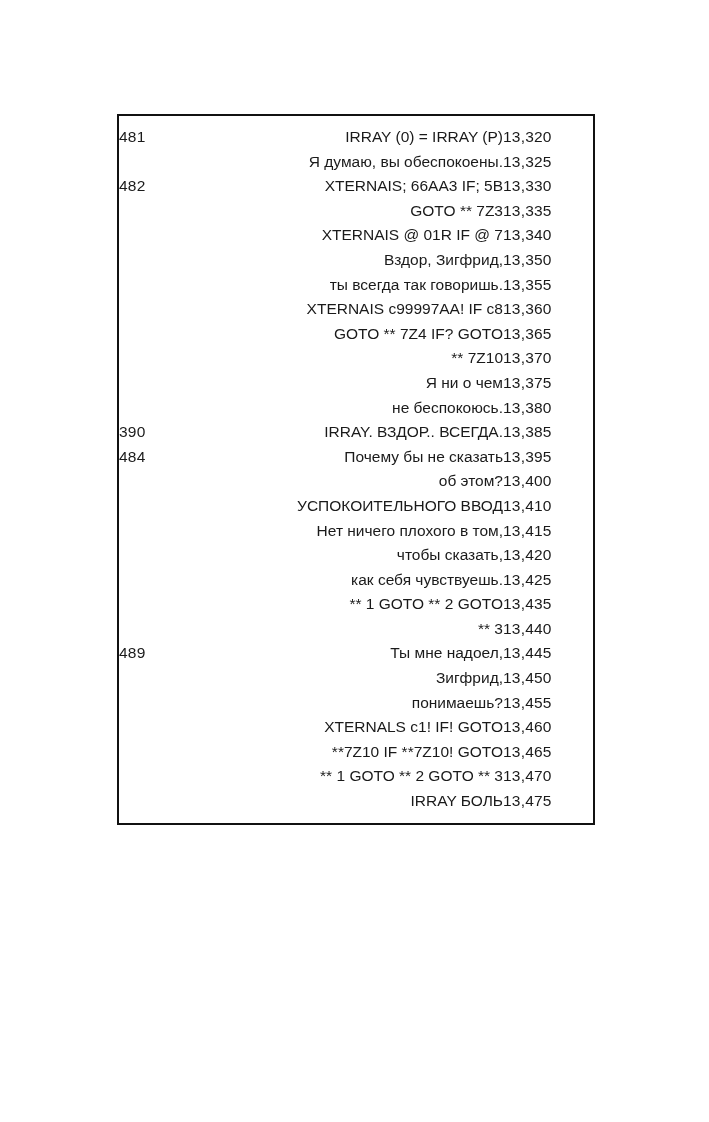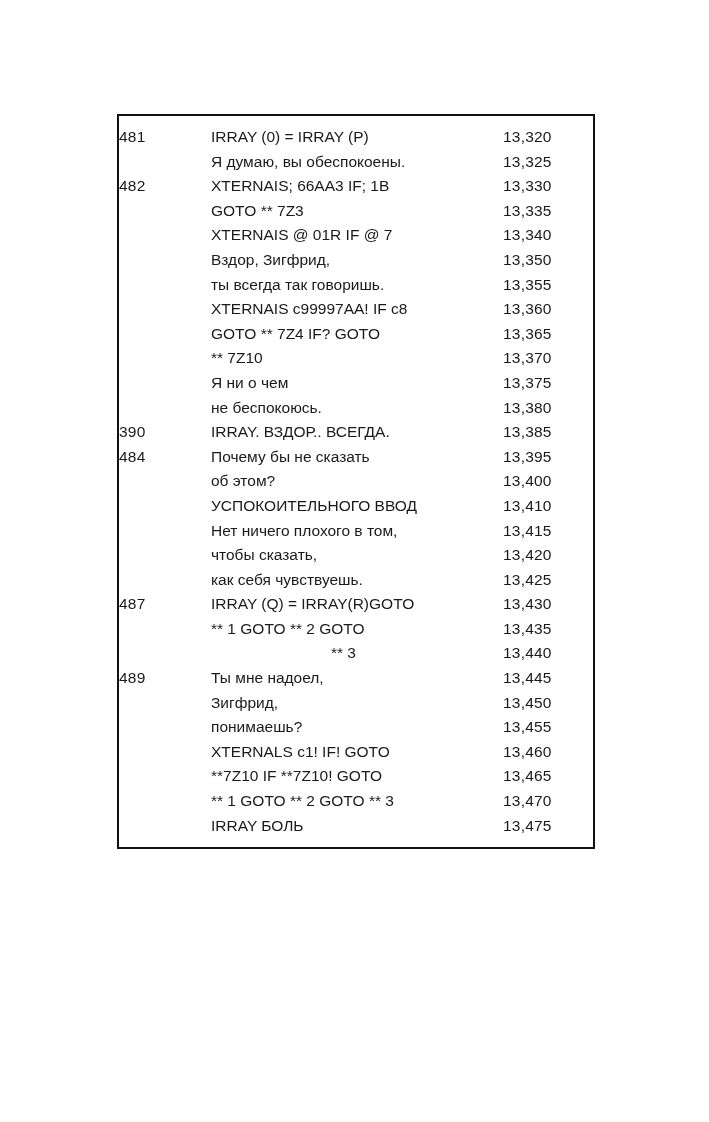--- a/index.html
+++ b/index.html
@@ -47,20 +47,21 @@
   td.cue {
     width: 92px;
     padding-left: 13px;
     box-sizing: border-box;
     letter-spacing: 0.2px;
   }
   td.text {
     width: 292px;
     box-sizing: border-box;
     padding-right: 4px;
+    text-align: right;
   }
   td.time {
     width: 94px;
     box-sizing: border-box;
     text-align: left;
     letter-spacing: 0.2px;
   }
   .indent-center {
     display: inline-block;
     padding-left: 120px;
@@ -78,21 +79,21 @@
           <td class="text">IRRAY (0) = IRRAY (P)</td>
           <td class="time">13,320</td>
         </tr>
         <tr>
           <td class="cue"></td>
           <td class="text">Я думаю, вы обеспокоены.</td>
           <td class="time">13,325</td>
         </tr>
         <tr>
           <td class="cue">482</td>
-          <td class="text">XTERNAIS; 66AA3 IF; 1B</td>
+          <td class="text">XTERNAIS; 66AA3 IF; 5B</td>
           <td class="time">13,330</td>
         </tr>
         <tr>
           <td class="cue"></td>
           <td class="text">GOTO ** 7Z3</td>
           <td class="time">13,335</td>
         </tr>
         <tr>
           <td class="cue"></td>
           <td class="text">XTERNAIS @ 01R IF @ 7</td>
@@ -160,25 +161,20 @@
         </tr>
         <tr>
           <td class="cue"></td>
           <td class="text">чтобы сказать,</td>
           <td class="time">13,420</td>
         </tr>
         <tr>
           <td class="cue"></td>
           <td class="text">как себя чувствуешь.</td>
           <td class="time">13,425</td>
-        </tr>
-        <tr>
-          <td class="cue">487</td>
-          <td class="text">IRRAY (Q) = IRRAY(R)GOTO</td>
-          <td class="time">13,430</td>
         </tr>
         <tr>
           <td class="cue"></td>
           <td class="text">** 1 GOTO ** 2 GOTO</td>
           <td class="time">13,435</td>
         </tr>
         <tr>
           <td class="cue"></td>
           <td class="text"><span class="indent-center">** 3</span></td>
           <td class="time">13,440</td>

